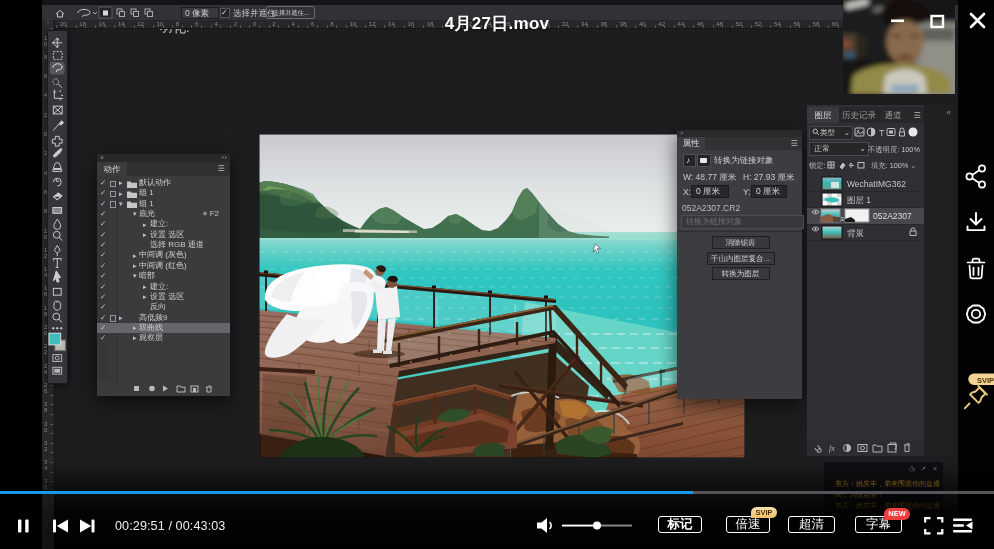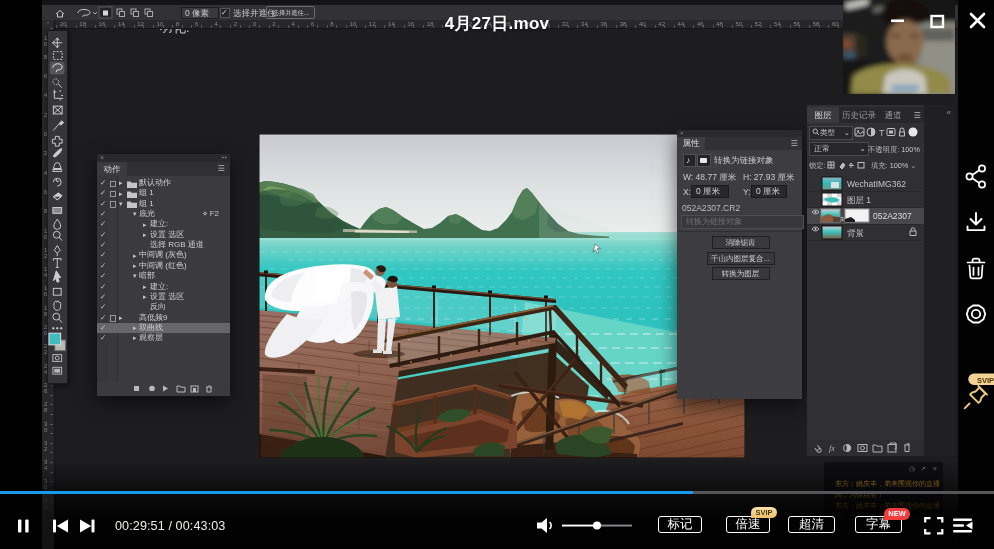--- a/index.html
+++ b/index.html
@@ -978,21 +978,21 @@
  <rect x="91.5" y="2.5" width="3" height="13" rx="1" fill="#fff"></rect>
 </svg>
 <div class="abs" style="left:115px;top:519px;color:#efefe9;font-size:12.6px;letter-spacing:0.1px;">00:29:51 / 00:43:03</div>
 <svg width="110" height="22" style="position:absolute;left:533px;top:515px">
  <path d="M4 7.5 h4.5 L14 3 v15 L8.5 13.5 H4 z" fill="#fff"></path>
  <path d="M16.5 7 a4.5 4.5 0 0 1 0 7" stroke="#fff" stroke-width="1.6" fill="none"></path>
  <rect x="29" y="9.6" width="35" height="1.9" fill="#fff"></rect>
  <rect x="64" y="9.6" width="35" height="1.9" fill="#8a8a8e"></rect>
  <circle cx="64" cy="10.5" r="4" fill="#fff"></circle>
 </svg>
-<div class="pbtn" style="left:658px;width:42px;">标记</div>
+<div class="pbtn" style="left:658px;width:42px;font-weight:bold;">标记</div>
 <div class="pbtn" style="left:726px;width:42px;">倍速</div>
 <div class="pbtn amber" style="left:788px;width:45px;">超清</div>
 <div class="pbtn" style="left:855px;width:45px;">字幕</div>
 <div class="abs" style="left:751px;top:507px;width:26px;height:11px;background:linear-gradient(180deg,#f8e0ab,#eec068);border-radius:5.5px 5.5px 5.5px 0;color:#4a3508;font-size:7.5px;font-weight:700;text-align:center;line-height:11px;">SVIP</div>
 <div class="abs" style="left:884px;top:507.5px;width:26px;height:12px;background:#f23d3d;border-radius:6px 6px 6px 2px;color:#fff;font-size:7.5px;font-weight:700;text-align:center;line-height:12px;">NEW</div>
 <svg width="70" height="20" style="position:absolute;left:924px;top:517px">
  <g stroke="#fff" stroke-width="2.2" fill="none">
   <path d="M1.2 5.5 V1.2 H6.5 M13 1.2 h5.3 V5.5 M18.3 12 v4.3 H13 M6.5 16.3 H1.2 V12"></path>
  </g>
  <g fill="#fff">

